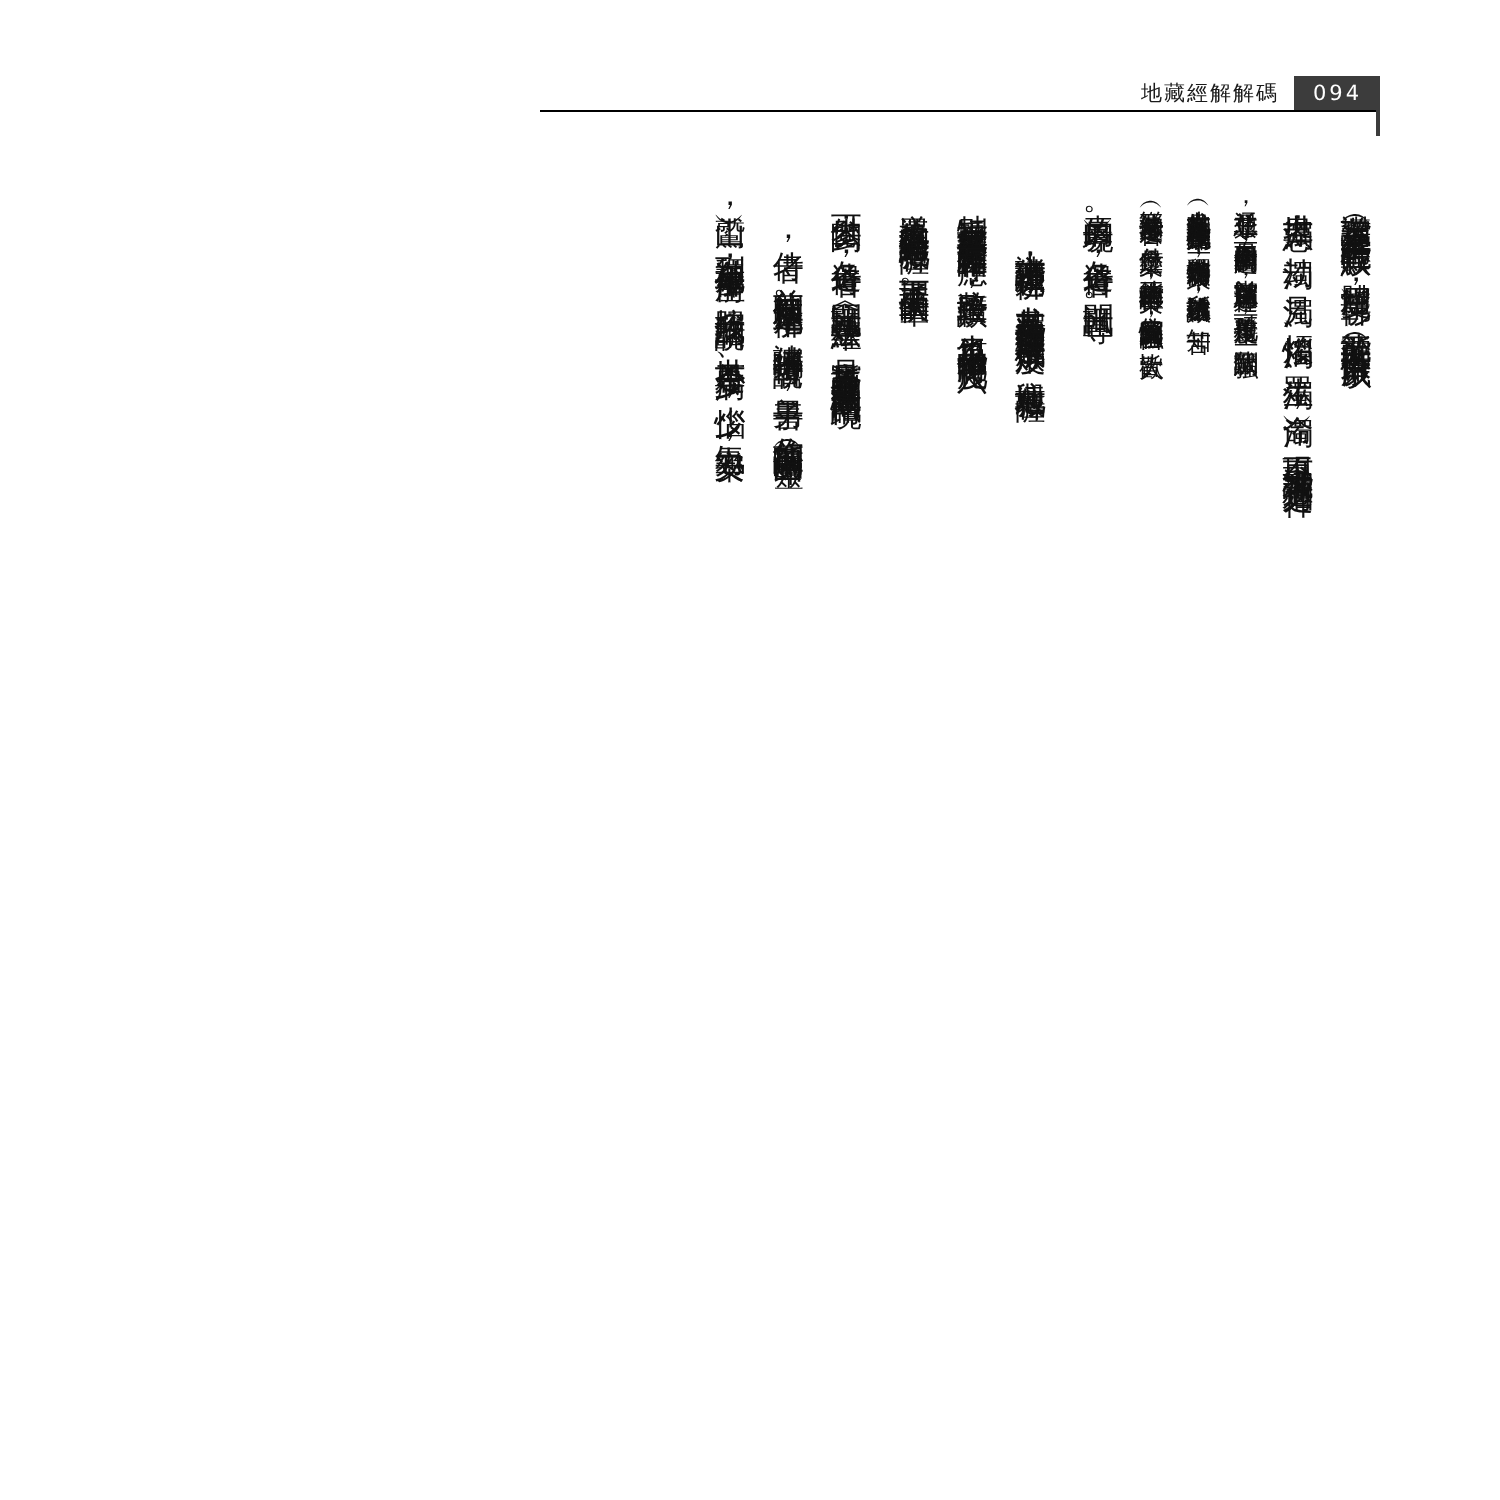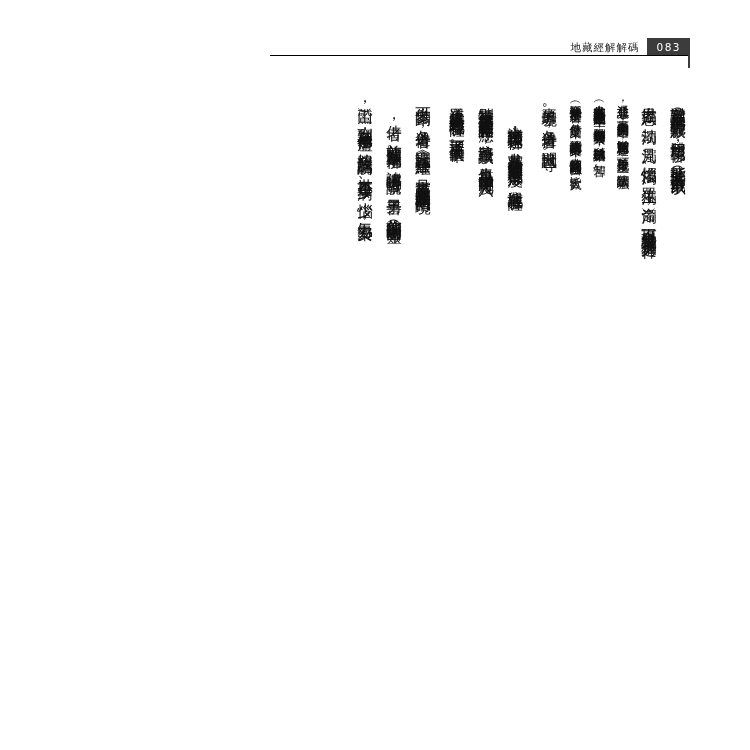--- a/index.html
+++ b/index.html
@@ -102,21 +102,21 @@
     line-height: 1.5;
   }
 </style>
 </head>
 <body>
 
 <div class="page">
 
   <div class="header">
     <span class="header-title">地藏經解解碼</span>
-    <span class="header-folio">083</span>
+    <span class="header-folio">094</span>
   </div>
   <div class="header-rule"></div>
   <div class="header-tick"></div>
 
   <div class="body-area">
     <div class="col">讚歎釋迦牟尼（意謂「能仁寂默」，體用雙彰）佛，能於五濁惡世（人命百歲以下</div>
     <div class="col">世界濁惡：劫濁、見濁、煩惱濁、眾生濁、命濁），現不可思議大智慧神通之力（神</div>
     <div class="col small">通並非禁忌，而是會不會用的問題，當以智慧運用神通，可善巧度化眾生），調伏剛強眾</div>
     <div class="col small">生（尤其是對五濁惡世剛強難化的眾生，釋迦佛特別發願而來，所以被諸佛稱歎），知苦</div>
     <div class="col small">樂法（要知道什麼是苦？什麼是樂？才能真正的離苦得樂，究竟的快樂是圓融自在，皆大歡</div>

